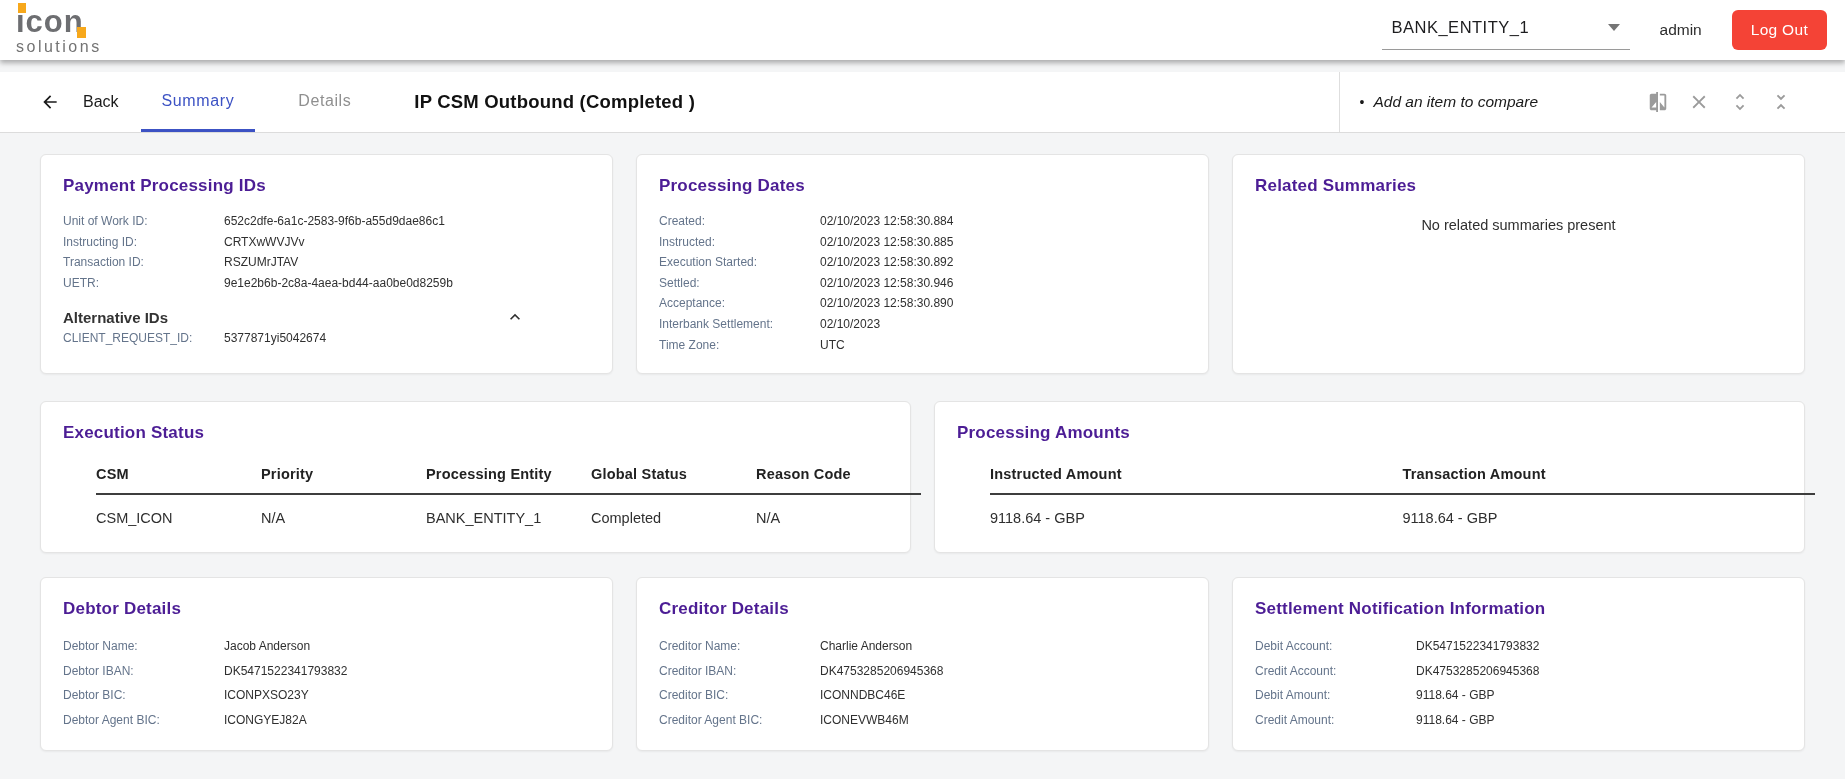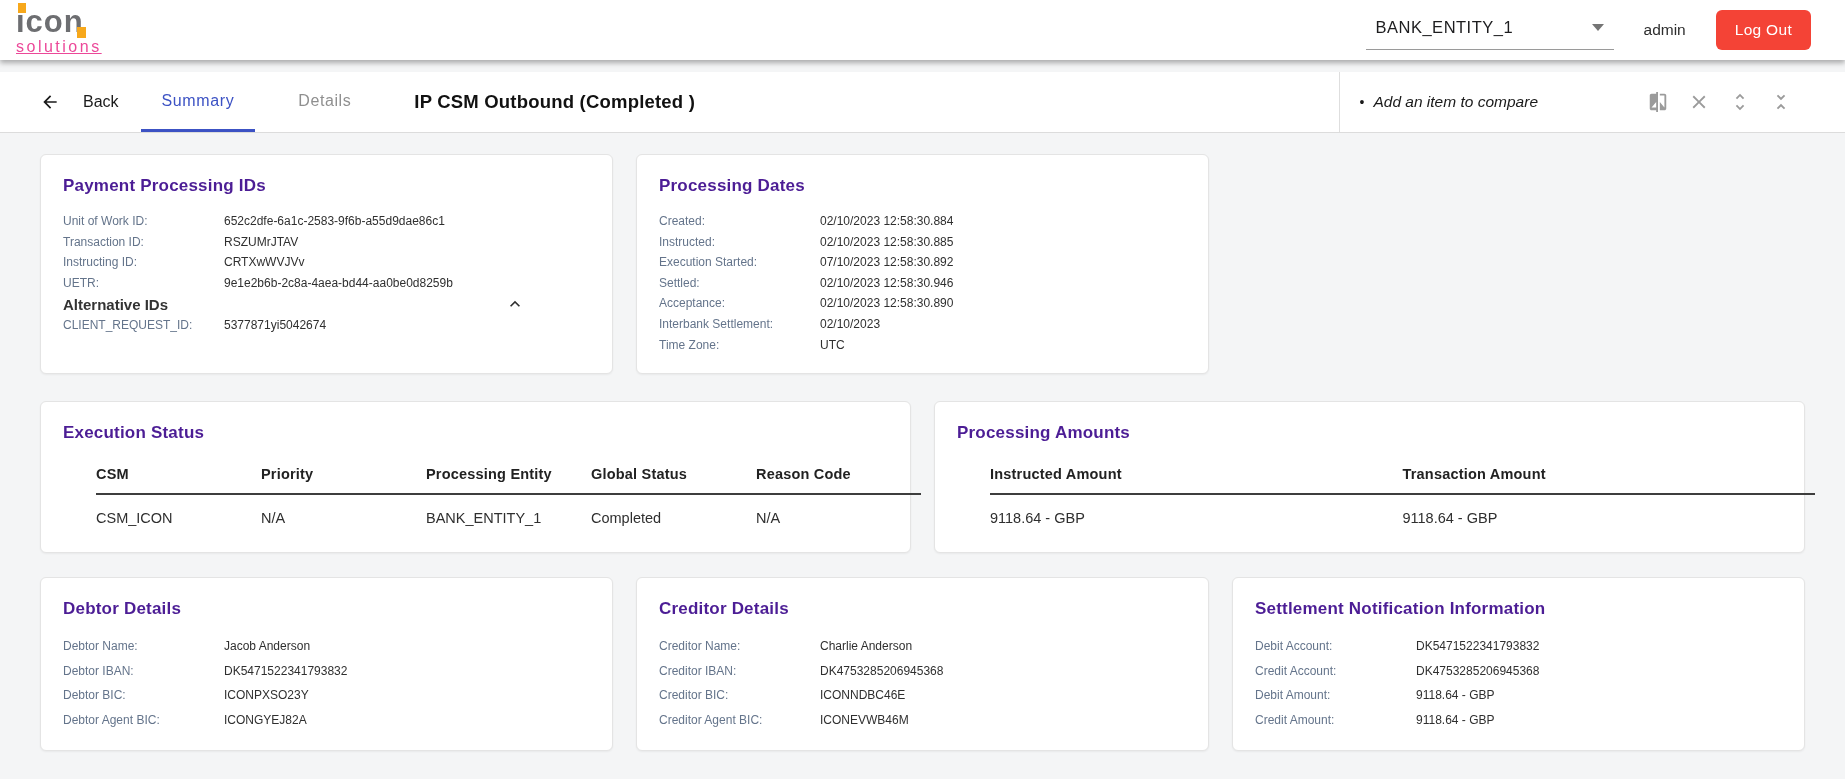--- a/index.html
+++ b/index.html
@@ -8,32 +8,32 @@
     width: 1845px; height: 779px; overflow: hidden;
     background: #f4f5f6;
     font-family: "Liberation Sans", sans-serif;
     color: #2f2f2f;
   }
 
   
   .app-header {
     height: 60px; background: #ffffff;
     display: flex; align-items: center; justify-content: space-between;
-    padding: 0 34px 0 16px;
+    padding: 0 18px 0 16px;
     box-shadow: 0 3px 5px rgba(0,0,0,.30);
     position: relative; z-index: 10;
   }
   .logo { display: flex; flex-direction: column; line-height: 1; cursor: default; }
   .logo-word {
     font-weight: bold; font-size: 31px; color: #6d6e71;
     letter-spacing: 1px; position: relative; width: max-content;
   }
   .logo-accent-i { position: absolute; left: 2px; top: -3px; width: 8px; height: 10px; background: #f7a81b; }
   .logo-accent-n { position: absolute; right: -2px; bottom: -1px; width: 9px; height: 11px; background: #f7a81b; }
-  .logo-sub { font-size: 16px; color: #ec4899; letter-spacing: 2.5px; margin-top: 2px; text-decoration: underline; }
+  .logo-sub { font-size: 16px; color: #737373; letter-spacing: 2.5px; margin-top: 2px; }
 
   .header-right { display: flex; align-items: center; gap: 30px; }
   .entity-select {
     display: flex; align-items: center; justify-content: space-between;
     min-width: 248px; padding: 8px 10px 12px 10px;
     border-bottom: 1px solid #9a9a9a;
     font-size: 16.5px; color: #1d1d1f; letter-spacing: .5px; cursor: pointer;
   }
   .caret-down { width: 0; height: 0; border-left: 6px solid transparent; border-right: 6px solid transparent; border-top: 7px solid #757575; margin-left: 18px; }
   .admin-label { font-size: 15.5px; color: #2d2d2d; }
@@ -74,21 +74,21 @@
     padding: 21px 22px 18px 22px;
     box-shadow: 0 1px 2px rgba(0,0,0,.05);
   }
   .card-title { font-size: 17px; font-weight: bold; color: #4c1d95; margin: 0 0 15px 0; letter-spacing: .2px; }
 
   .kv-row { display: flex; font-size: 12px; line-height: 20.6px; }
   .kv-label { flex: 0 0 161px; color: #64748b; }
   .kv-value { color: #2f2f2f; }
   .grid3.bottom .kv-row { line-height: 24.5px; }
 
-  .card-subheader { display: flex; align-items: center; justify-content: space-between; }
+  .card-subheader { display: flex; align-items: center; justify-content: space-between; margin-top: 13px; }
   .card-subtitle { font-size: 15px; font-weight: bold; color: #333333; }
   .chev-btn { width: 22px; height: 22px; display: flex; align-items: center; justify-content: center; cursor: pointer; margin-right: 64px; }
   .chev-btn svg { width: 20px; height: 20px; fill: #2f2f2f; }
 
   .empty-message { text-align: center; font-size: 14.5px; color: #2f2f2f; margin-top: 21px; }
 
   table.data-table { width: 100%; border-collapse: collapse; font-size: 14.5px; margin-top: 4px; margin-left: 33px; }
   table.data-table th {
     text-align: left; font-weight: bold; color: #222222;
     padding: 8px 8px 11px 0; border-bottom: 2px solid #3d3d3d; letter-spacing: .2px;
@@ -165,26 +165,26 @@
 
   <div class="grid3">
 
     <section class="card">
       <h2 class="card-title">Payment Processing IDs</h2>
       <div class="kv-row">
         <span class="kv-label">Unit of Work ID:</span>
         <span class="kv-value">652c2dfe-6a1c-2583-9f6b-a55d9dae86c1</span>
       </div>
       <div class="kv-row">
+        <span class="kv-label">Instructing ID:</span>
+        <span class="kv-value">CRTXwWVJVv</span>
+      </div>
+      <div class="kv-row">
         <span class="kv-label">Transaction ID:</span>
         <span class="kv-value">RSZUMrJTAV</span>
-      </div>
-      <div class="kv-row">
-        <span class="kv-label">Instructing ID:</span>
-        <span class="kv-value">CRTXwWVJVv</span>
       </div>
       <div class="kv-row">
         <span class="kv-label">UETR:</span>
         <span class="kv-value">9e1e2b6b-2c8a-4aea-bd44-aa0be0d8259b</span>
       </div>
       <div class="card-subheader">
         <span class="card-subtitle">Alternative IDs</span>
         <span class="chev-btn">
           <svg viewBox="0 0 24 24">
               <path d="M7.41 15.41 12 10.83l4.59 4.58L18 14l-6-6-6 6z"></path>
@@ -202,40 +202,44 @@
       <div class="kv-row">
         <span class="kv-label">Created:</span>
         <span class="kv-value">02/10/2023 12:58:30.884</span>
       </div>
       <div class="kv-row">
         <span class="kv-label">Instructed:</span>
         <span class="kv-value">02/10/2023 12:58:30.885</span>
       </div>
       <div class="kv-row">
         <span class="kv-label">Execution Started:</span>
-        <span class="kv-value">07/10/2023 12:58:30.892</span>
+        <span class="kv-value">02/10/2023 12:58:30.892</span>
       </div>
       <div class="kv-row">
         <span class="kv-label">Settled:</span>
         <span class="kv-value">02/10/2023 12:58:30.946</span>
       </div>
       <div class="kv-row">
         <span class="kv-label">Acceptance:</span>
         <span class="kv-value">02/10/2023 12:58:30.890</span>
       </div>
       <div class="kv-row">
         <span class="kv-label">Interbank Settlement:</span>
         <span class="kv-value">02/10/2023</span>
       </div>
       <div class="kv-row">
         <span class="kv-label">Time Zone:</span>
         <span class="kv-value">UTC</span>
       </div>
     </section>
 
+    <section class="card">
+      <h2 class="card-title">Related Summaries</h2>
+      <div class="empty-message">No related summaries present</div>
+    </section>
   </div>
 
   <div class="grid2">
 
     <section class="card">
       <h2 class="card-title">Execution Status</h2>
       <table class="data-table exec-table">
         <thead>
           <tr>
             <th>CSM</th>

